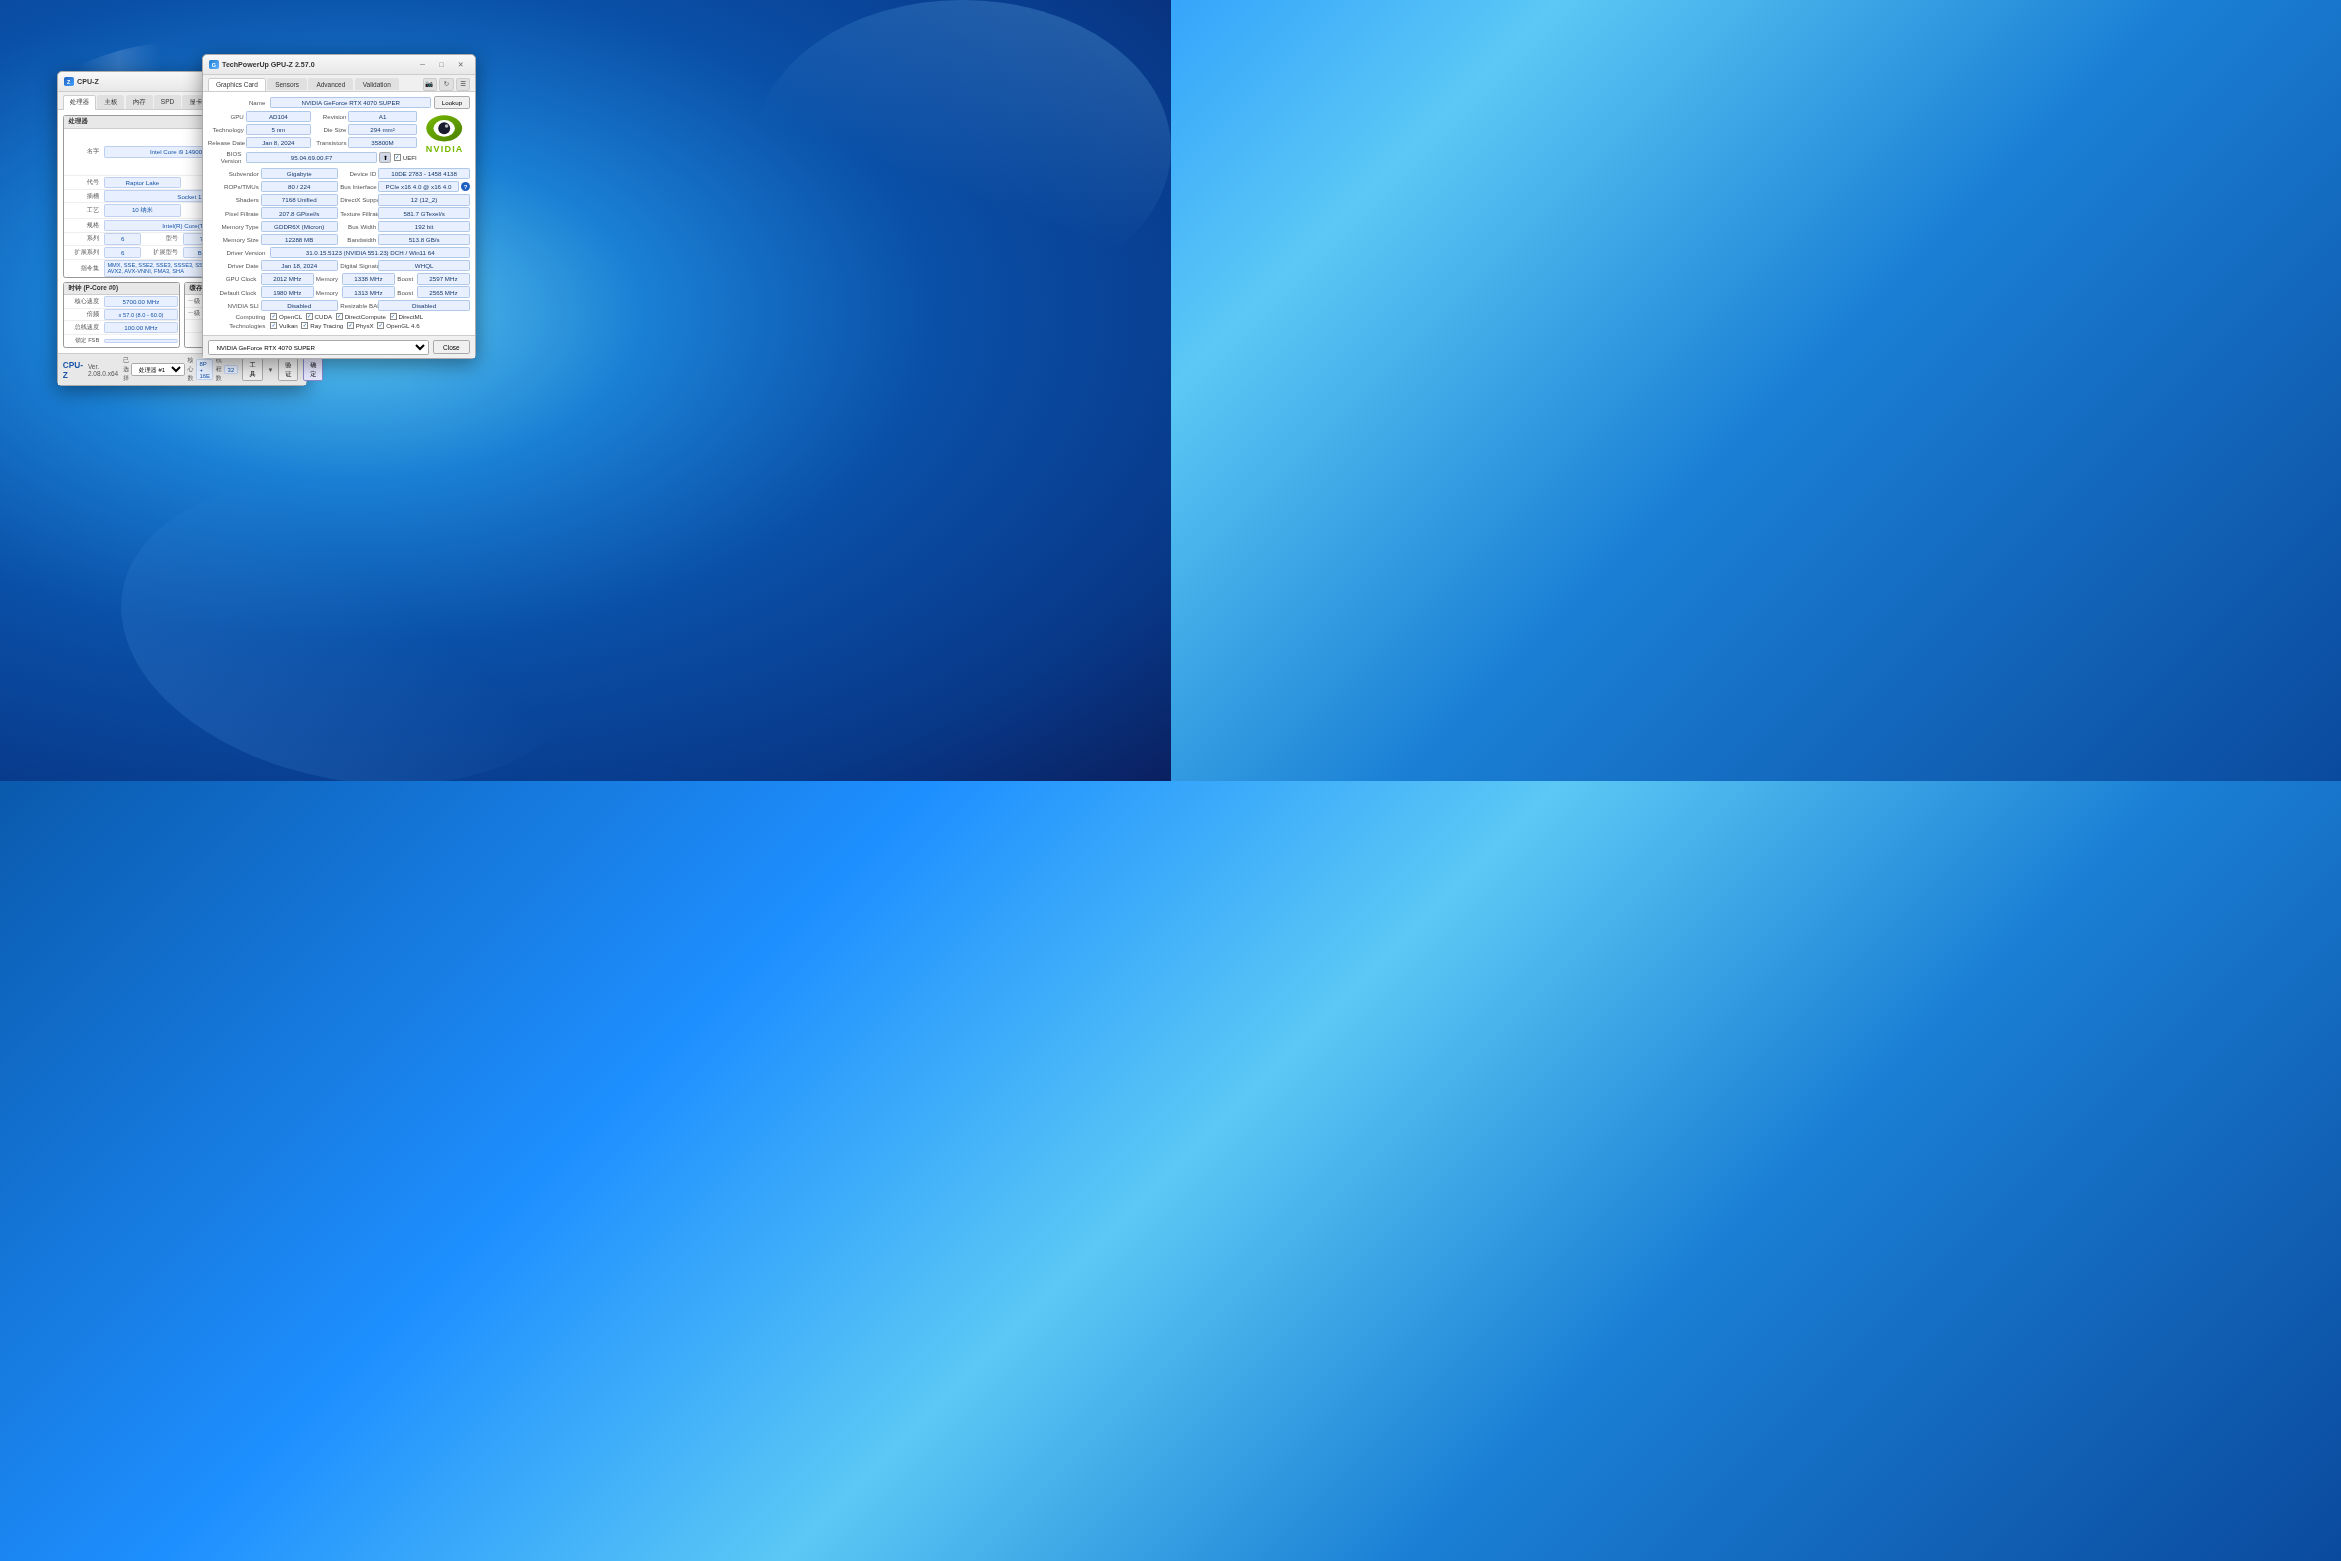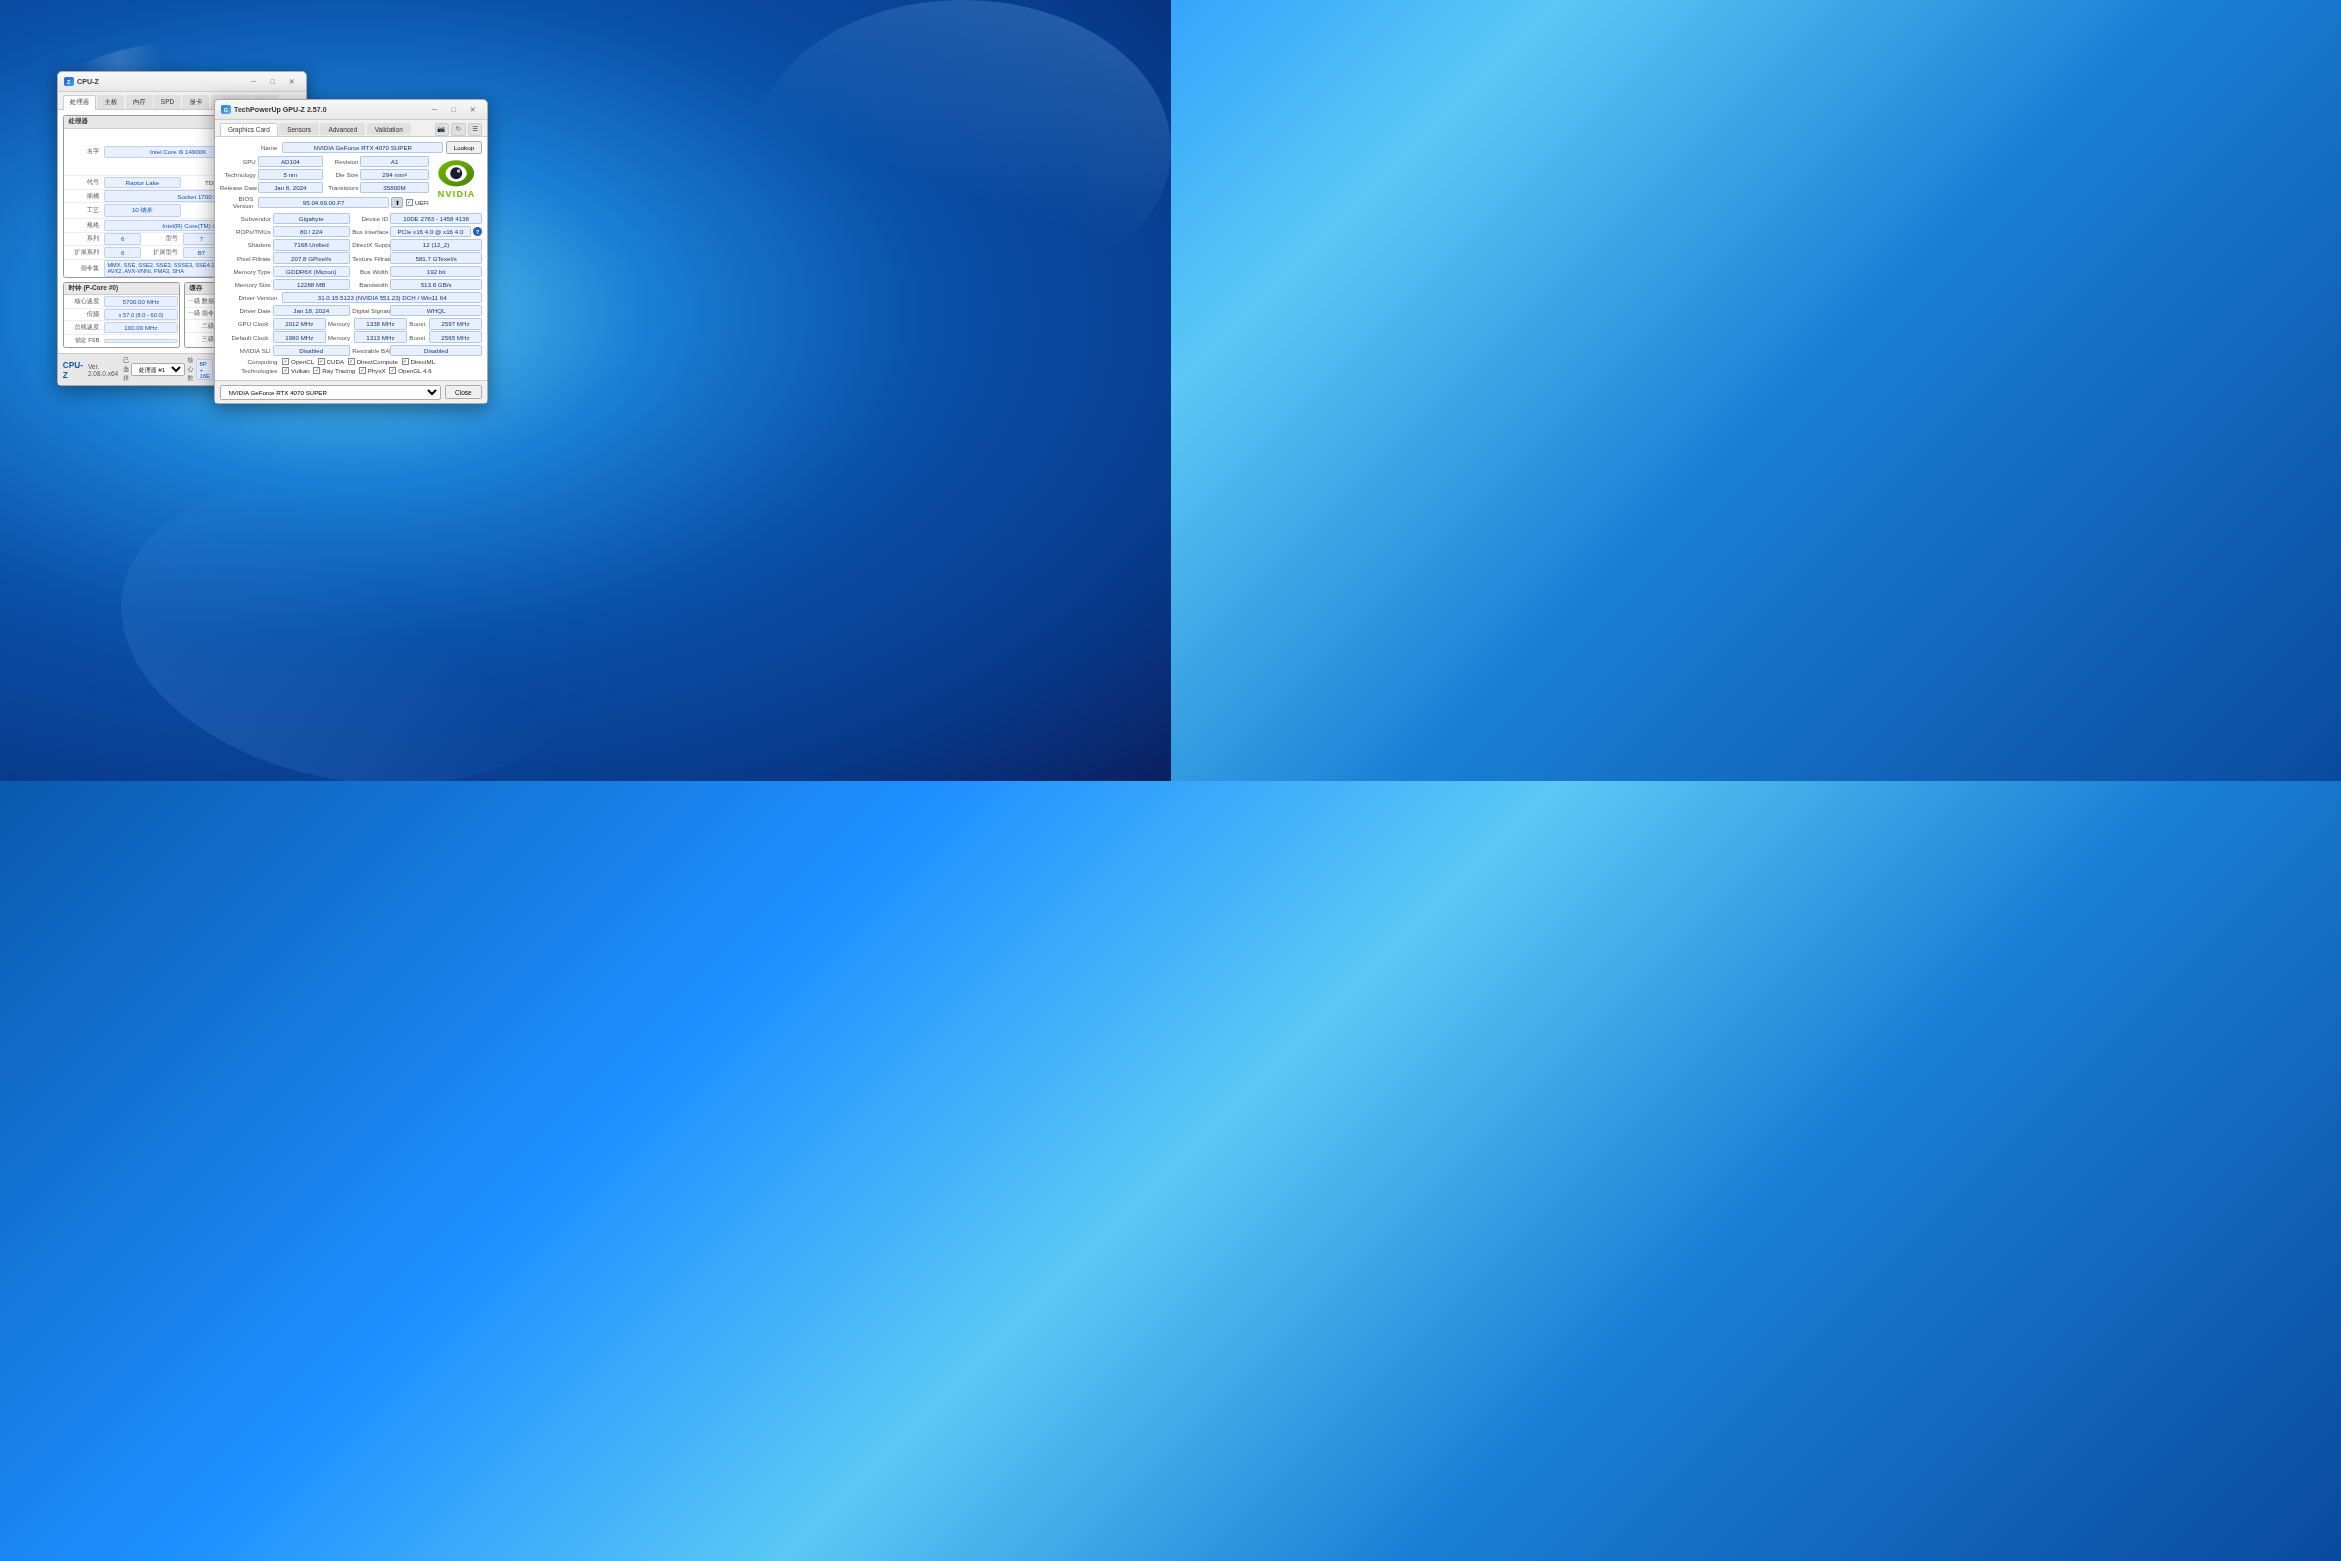--- a/index.html
+++ b/index.html
@@ -221,29 +221,28 @@
       cursor: pointer;
     }
     .cpuz-bottom-btn.primary {
       background: #e8e8ff;
       border-color: #8888cc;
     }
 
     
     .gpuz-window {
       position: absolute;
-      left: 214px;
+      left: 202px;
       top: 54px;
       width: 274px;
       background: #f5f5f5;
       border: 0.6px solid #aaa;
       border-radius: 4.8px;
       box-shadow: 0 4.8px 19px rgba(0,0,0,0.4);
       font-size: 6.5px;
-      margin-top: 45px;
     }
     .gpuz-titlebar {
       background: linear-gradient(180deg, #f8f8f8 0%, #e8e8e8 100%);
       border-radius: 4.8px 4.8px 0 0;
       padding: 3.6px 6px;
       display: flex;
       align-items: center;
       justify-content: space-between;
       border-bottom: 0.6px solid #ccc;
     }

